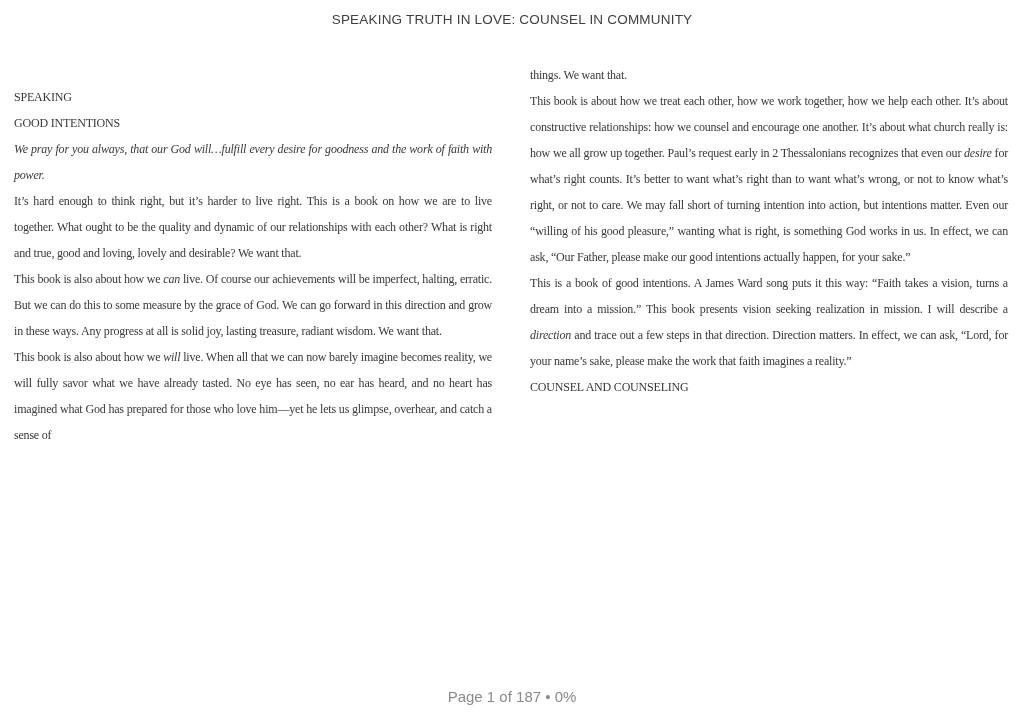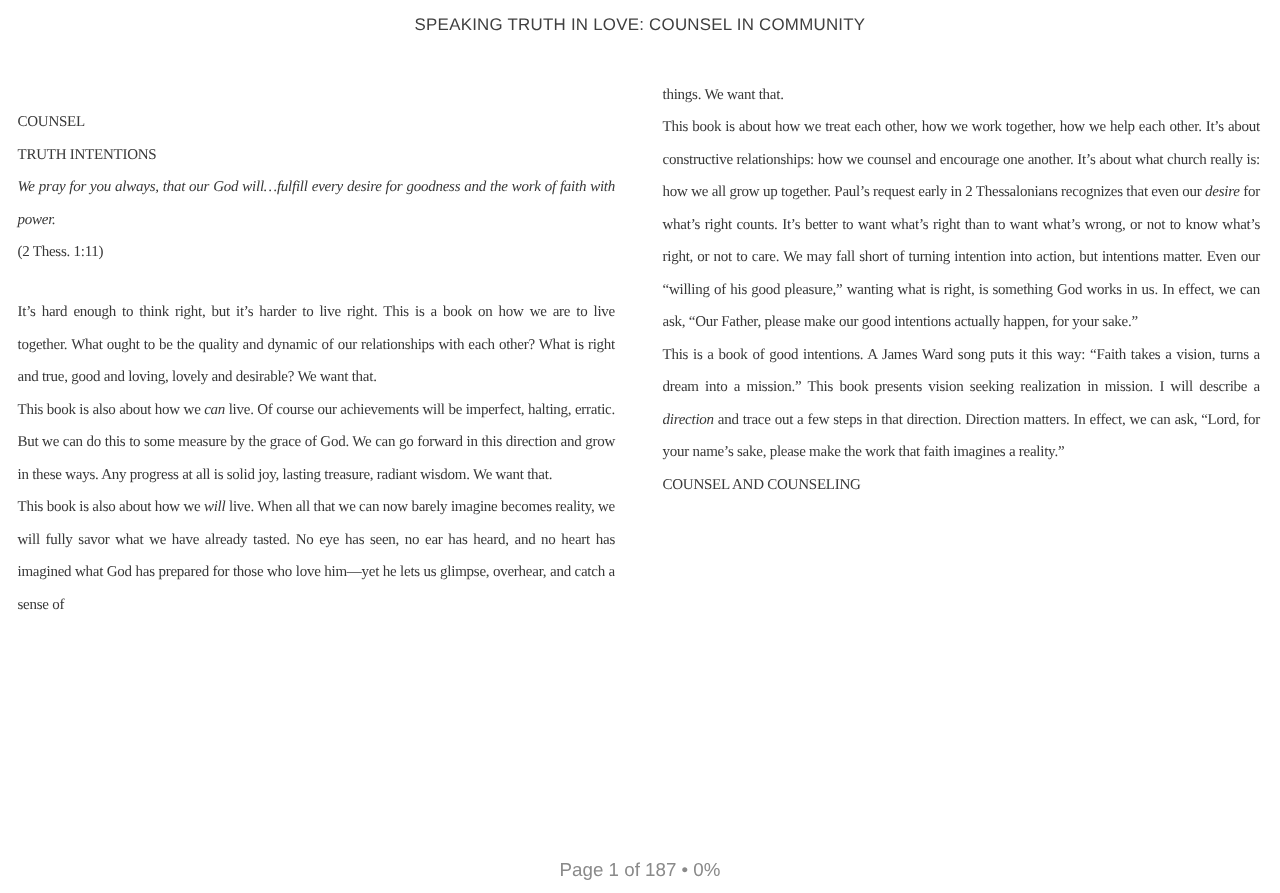--- a/index.html
+++ b/index.html
@@ -52,24 +52,23 @@
   }
 </style>
 </head>
 <body>
 
 <div class="reader-page">
 
   <div class="book-title-header">SPEAKING TRUTH IN LOVE: COUNSEL IN COMMUNITY</div>
 
   <div class="column col-left">
-      <p class="block heading"><span class="seg">COUNSEL</span></p>
-      <p class="block heading"><span class="seg">TRUTH INTENTIONS</span></p>
+      <p class="block heading"><span class="seg">SPEAKING</span></p>
+      <p class="block heading"><span class="seg">GOOD INTENTIONS</span></p>
       <p class="block epigraph"><span class="seg">We pray for you always, that our God will…fulfill every desire for goodness and the work of faith with power.</span></p>
-      <p class="block attribution"><span class="seg">(2 Thess. 1:11)</span></p>
       <p class="block para"><span class="seg">It’s hard enough to think right, but it’s harder to live right. This is a book on how we are to live together. What ought to be the quality and dynamic of our relationships with each other? What is right and true, good and loving, lovely and desirable? We want that.</span></p>
       <p class="block para"><span class="seg">This book is also about how we </span><span class="em">can</span><span class="seg"> live. Of course our achievements will be imperfect, halting, erratic. But we can do this to some measure by the grace of God. We can go forward in this direction and grow in these ways. Any progress at all is solid joy, lasting treasure, radiant wisdom. We want that.</span></p>
       <p class="block para"><span class="seg">This book is also about how we </span><span class="em">will</span><span class="seg"> live. When all that we can now barely imagine becomes reality, we will fully savor what we have already tasted. No eye has seen, no ear has heard, and no heart has imagined what God has prepared for those who love him—yet he lets us glimpse, overhear, and catch a sense of</span></p>
     </div>
 
   <div class="column col-right">
       <p class="block para"><span class="seg">things. We want that.</span></p>
       <p class="block para"><span class="seg">This book is about how we treat each other, how we work together, how we help each other. It’s about constructive relationships: how we counsel and encourage one another. It’s about what church really is: how we all grow up together. Paul’s request early in 2 Thessalonians recognizes that even our </span><span class="em">desire</span><span class="seg"> for what’s right counts. It’s better to want what’s right than to want what’s wrong, or not to know what’s right, or not to care. We may fall short of turning intention into action, but intentions matter. Even our “willing of his good pleasure,” wanting what is right, is something God works in us. In effect, we can ask, “Our Father, please make our good intentions actually happen, for your sake.”</span></p>
       <p class="block para"><span class="seg">This is a book of good intentions. A James Ward song puts it this way: “Faith takes a vision, turns a dream into a mission.” This book presents vision seeking realization in mission. I will describe a </span><span class="em">direction</span><span class="seg"> and trace out a few steps in that direction. Direction matters. In effect, we can ask, “Lord, for your name’s sake, please make the work that faith imagines a reality.”</span></p>
       <p class="block heading"><span class="seg">COUNSEL AND COUNSELING</span></p>

